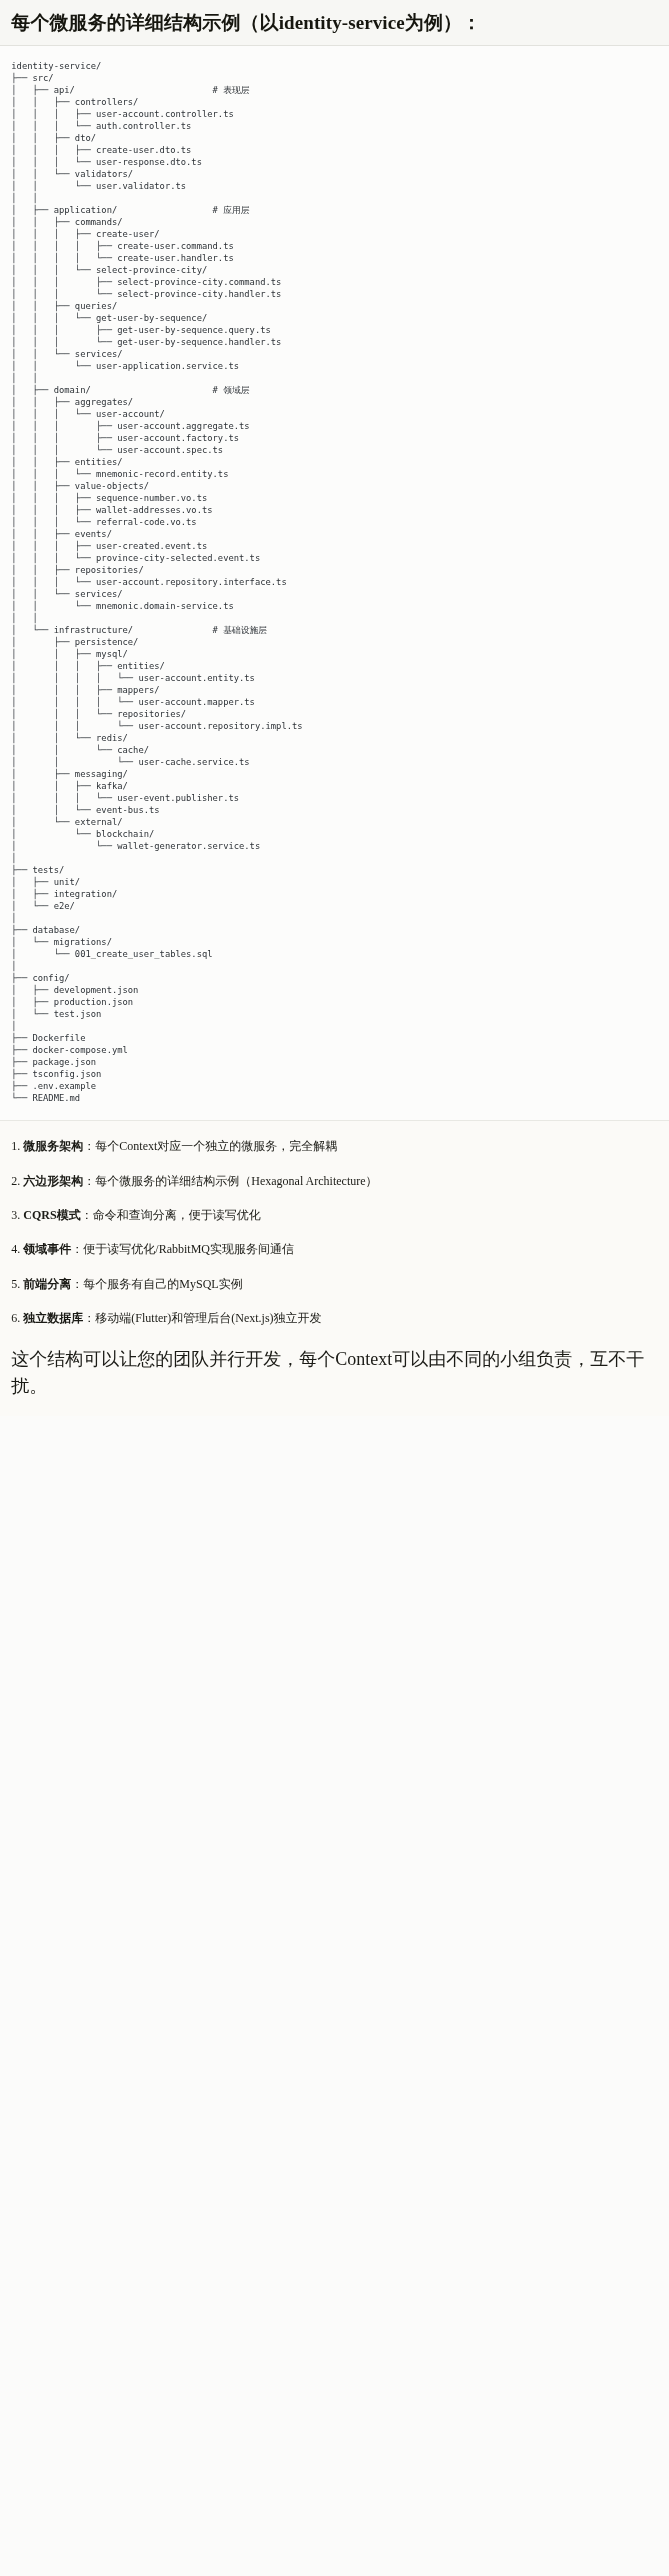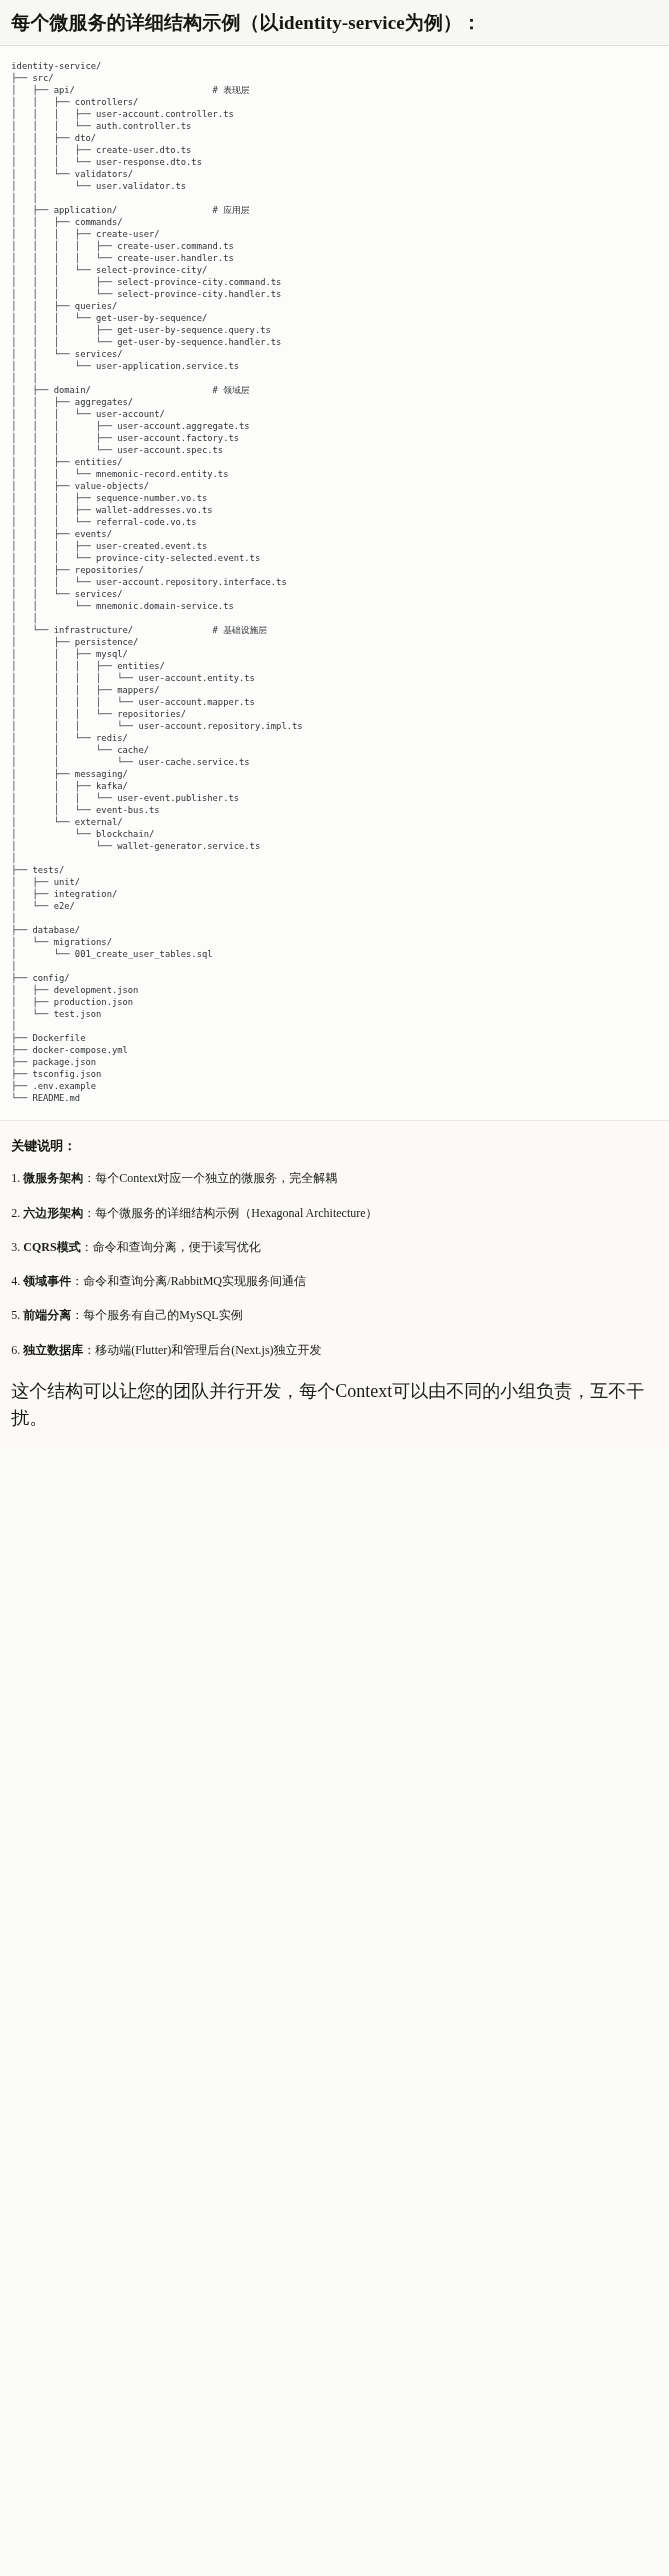--- a/index.html
+++ b/index.html
@@ -178,27 +178,26 @@
 │
 ├── Dockerfile
 ├── docker-compose.yml
 ├── package.json
 ├── tsconfig.json
 ├── .env.example
 └── README.md</pre>
   </section>
 
   <section class="notes-block">
-    <h2 class="notes-title">关键说明：</h2>
 
     <ol class="notes-list">
       <li><span class="k">微服务架构</span><span>：</span><span>每个Context对应一个独立的微服务，完全解耦</span></li>
       <li><span class="k">六边形架构</span><span>：</span><span>每个微服务的详细结构示例（Hexagonal Architecture）</span></li>
       <li><span class="k">CQRS模式</span><span>：</span><span>命令和查询分离，便于读写优化</span></li>
-      <li><span class="k">领域事件</span><span>：</span><span>命令和查询分离/RabbitMQ实现服务间通信</span></li>
+      <li><span class="k">领域事件</span><span>：</span><span>便于读写优化/RabbitMQ实现服务间通信</span></li>
       <li><span class="k">前端分离</span><span>：</span><span>每个服务有自己的MySQL实例</span></li>
       <li><span class="k">独立数据库</span><span>：</span><span>移动端(Flutter)和管理后台(Next.js)独立开发</span></li>
     </ol>
 
     <p class="closing">这个结构可以让您的团队并行开发，每个Context可以由不同的小组负责，互不干扰。</p>
   </section>
 
 </div>
 
 

